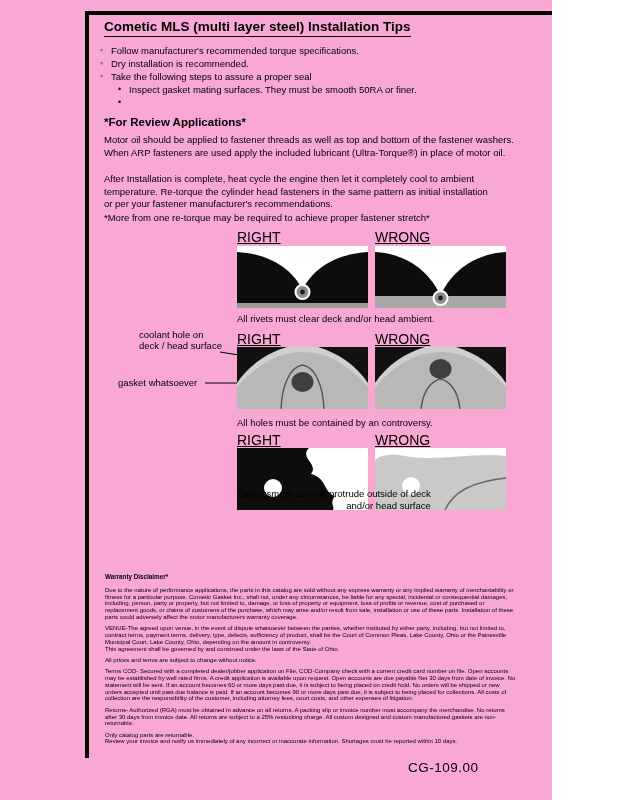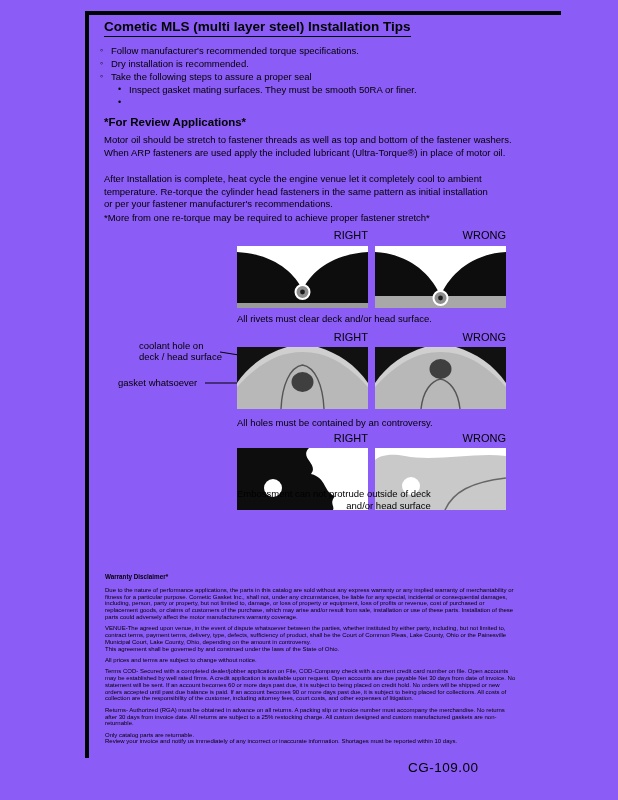--- a/index.html
+++ b/index.html
@@ -1,53 +1,53 @@
 <!DOCTYPE html>
 <html><head>
 <meta charset="utf-8">
 <style>
   * { margin:0; padding:0; box-sizing:border-box; }
   html,body { background:#fff; }
   body { font-family:"Liberation Sans", sans-serif; color:#000; }
-  .page { position:relative; width:618px; height:800px; background:#8b5cf6; overflow:hidden; }
+  .page { position:relative; width:552px; height:800px; background:#f9a8d4; overflow:hidden; }
 
   .border-top  { position:absolute; left:85px; top:11px; width:476px; height:4px; background:#000; }
   .border-left { position:absolute; left:85px; top:11px; width:4px; height:747px; background:#000; }
 
   .title { position:absolute; left:104px; top:19px; font-size:13.5px; font-weight:bold;
            border-bottom:1.5px solid #000; padding-bottom:2px; }
 
   .tips { position:absolute; left:100px; top:44px; width:478px; list-style:none;
           font-size:9.5px; line-height:13px; }
   .tips li { display:flex; align-items:flex-start; }
   .tips li.sub { margin-left:18px; }
   .tips .marker { flex:0 0 11px; width:11px; font-size:9px; }
 
   .diesel-heading { position:absolute; left:104px; top:116px; font-size:11.5px; font-weight:bold; }
   .para { position:absolute; left:104px; width:482px; font-size:9.5px; line-height:12.5px; white-space:pre-line; }
   .para.p1 { top:134px; }
   .para.p2 { top:173px; }
   .note { position:absolute; left:104px; top:212px; font-size:9.5px; }
 
-  .diag-label { position:absolute; width:131px; text-align:right; font-size:11px; }
+  .diag-label { position:absolute; width:131px; text-align:left; font-size:14px;text-decoration:underline; }
   .panel { position:absolute; width:131px; height:62px; }
   .panel svg { display:block; width:131px; height:62px; }
   .caption { position:absolute; left:237px; font-size:9.5px; line-height:12px; white-space:pre-line; }
 
   .lbl-r1 { left:237px; top:229px; } .lbl-w1 { left:375px; top:229px; }
   .pan-r1 { left:237px; top:246px; } .pan-w1 { left:375px; top:246px; }
   .cap-1  { top:313px; }
   .lbl-r2 { left:237px; top:331px; } .lbl-w2 { left:375px; top:331px; }
   .pan-r2 { left:237px; top:347px; } .pan-w2 { left:375px; top:347px; }
   .cap-2  { top:417px; }
   .lbl-r3 { left:237px; top:432px; } .lbl-w3 { left:375px; top:432px; }
   .pan-r3 { left:237px; top:448px; } .pan-w3 { left:375px; top:448px; }
   .cap-3  { top:488px;text-align:right; }
 
-  .ann1 { position:absolute; left:139px; top:340px; width:95px; font-size:9.5px; line-height:11px; white-space:pre-line; }
+  .ann1 { position:absolute; left:139px; top:329px; width:95px; font-size:9.5px; line-height:11px; white-space:pre-line; }
   .ann2 { position:absolute; left:118px; top:377px; font-size:9.5px; }
   .pointer-overlay { position:absolute; left:200px; top:340px; width:110px; height:50px; pointer-events:none; }
 
   .fineprint { position:absolute; left:105px; top:574px; width:412px; font-size:6px; line-height:6.8px; }
   .fineprint .fp-head { font-size:6.3px; font-weight:bold; margin-bottom:6px; }
   .fineprint p { margin-bottom:4.5px; white-space:pre-line; }
 
   .footer { position:absolute; left:388px; top:760px; font-size:13.5px; letter-spacing:0.5px;margin-left:20px; }
 </style>
 </head>
@@ -76,23 +76,23 @@
     <li class="sub">
       <span class="marker">•</span>
       <span>Inspect gasket mating surfaces.  They must be smooth 50RA or finer.</span>
     </li>
     <li class="sub">
       <span class="marker">•</span>
     </li>
   </ul>
 
   <h2 class="diesel-heading">*For Review Applications*</h2>
-  <p class="para p1">Motor oil should be stretch to fastener threads as well as top and bottom of the fastener washers.
+  <p class="para p1">Motor oil should be applied to fastener threads as well as top and bottom of the fastener washers.
 When ARP fasteners are used apply the included lubricant (Ultra-Torque®) in place of motor oil.</p>
-  <p class="para p2">After Installation is complete, heat cycle the engine venue let it completely cool to ambient
+  <p class="para p2">After Installation is complete, heat cycle the engine then let it completely cool to ambient
 temperature. Re-torque the cylinder head fasteners in the same pattern as initial installation
 or per your fastener manufacturer's recommendations.</p>
   <p class="note">*More from one re-torque may be required to achieve proper fastener stretch*</p>
 
   <div class="diag-label lbl-r1">RIGHT</div>
   <div class="diag-label lbl-w1">WRONG</div>
 
   <div class="panel pan-r1">
     <svg viewBox="0 0 131 62">
       <rect width="131" height="62" fill="#0d0d0d"></rect>
@@ -104,21 +104,21 @@
   </div>
   <div class="panel pan-w1">
     <svg viewBox="0 0 131 62">
       <rect width="131" height="62" fill="#0d0d0d"></rect>
       <path d="M0,0 H131 V6 C95,8 74,30 65.5,50 C57,30 36,8 0,6 Z" fill="#ffffff"></path>
       <rect y="50" width="131" height="12" fill="#a8a8a8"></rect>
       <circle cx="65.5" cy="52" r="7" fill="#8d8d8d" stroke="#ffffff" stroke-width="2"></circle>
       <circle cx="65.5" cy="52" r="2.4" fill="#1c1c1c"></circle>
     </svg>
   </div>
-  <p class="caption cap-1">All rivets must clear deck and/or head surface.</p>
+  <p class="caption cap-1">All rivets must clear deck and/or head ambient.</p>
 
   <div class="diag-label lbl-r2">RIGHT</div>
   <div class="diag-label lbl-w2">WRONG</div>
 
   <div class="ann1">coolant hole on
 deck / head surface</div>
   <div class="ann2">gasket whatsoever</div>
   <svg class="pointer-overlay" viewBox="0 0 110 50">
     <line x1="20" y1="12" x2="70" y2="20" stroke="#000" stroke-width="1"></line>
     <line x1="5" y1="43" x2="95" y2="43" stroke="#000" stroke-width="1"></line>

